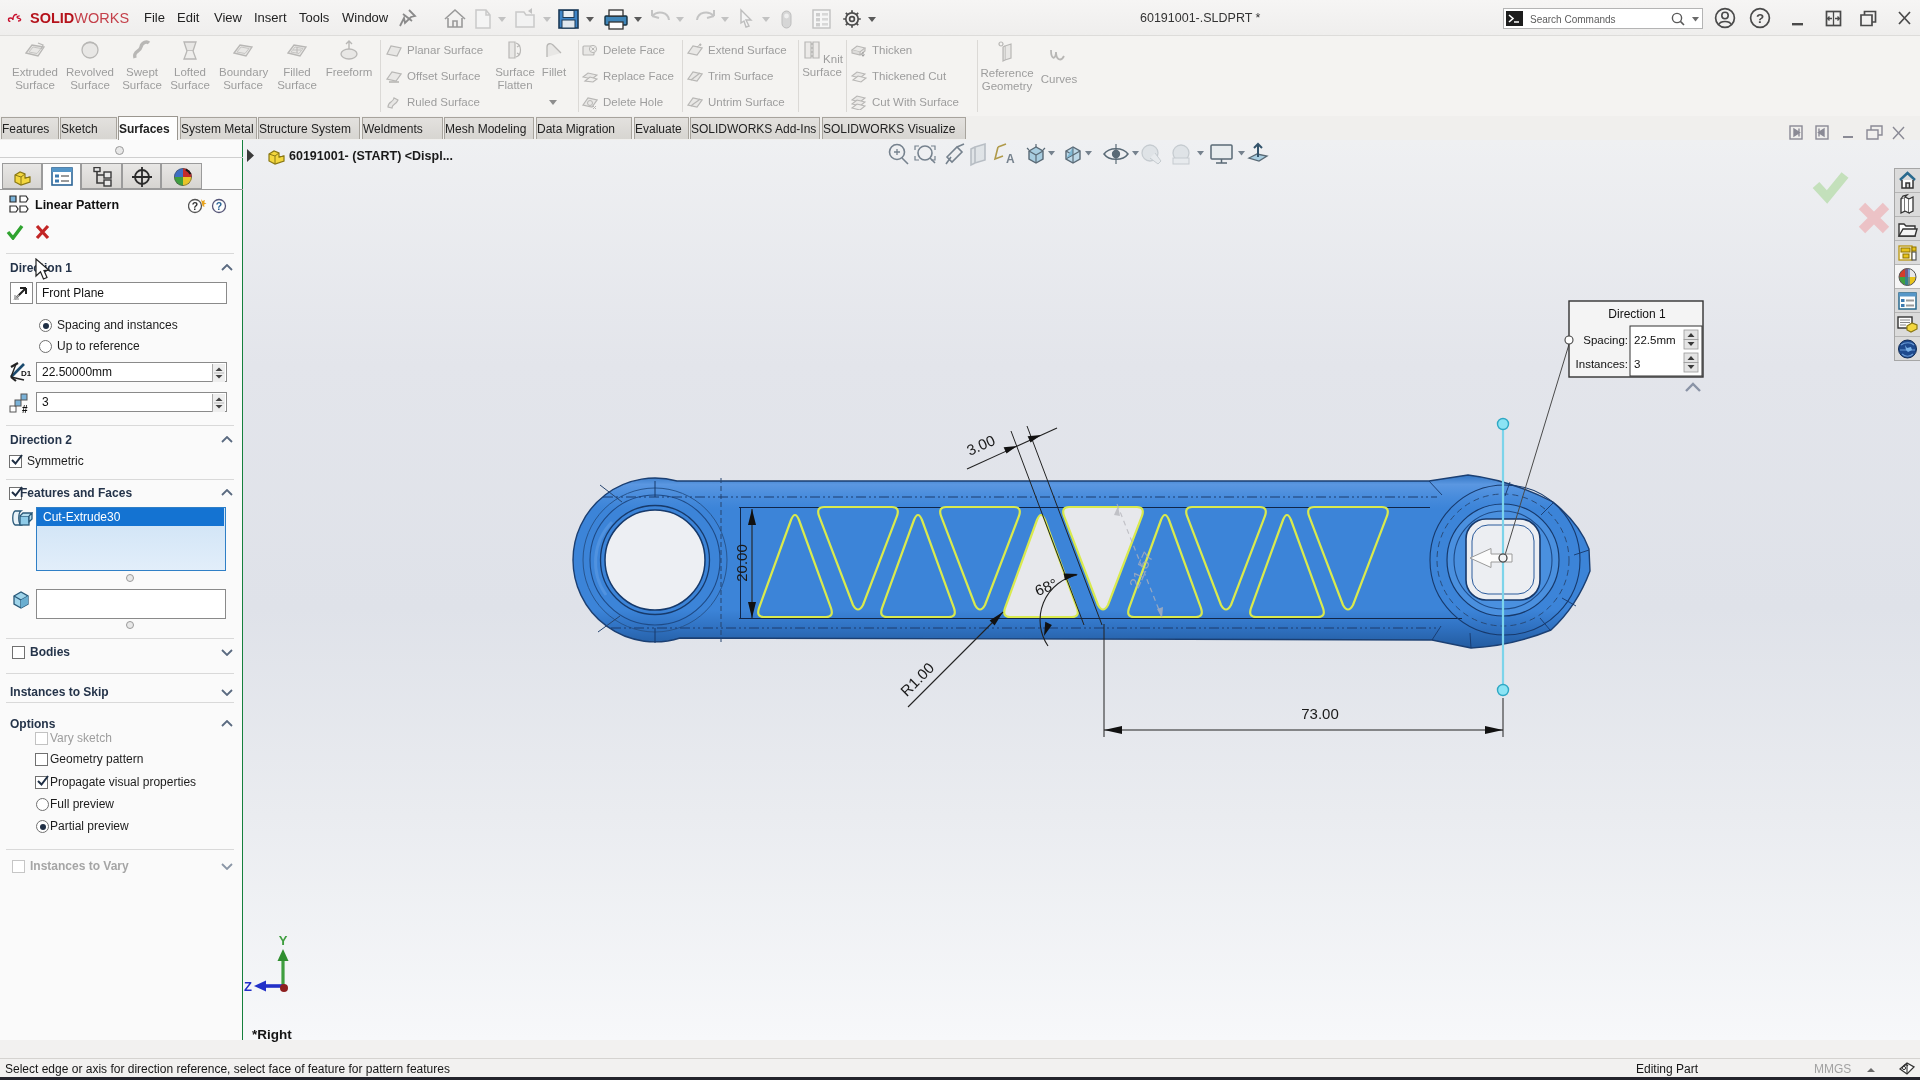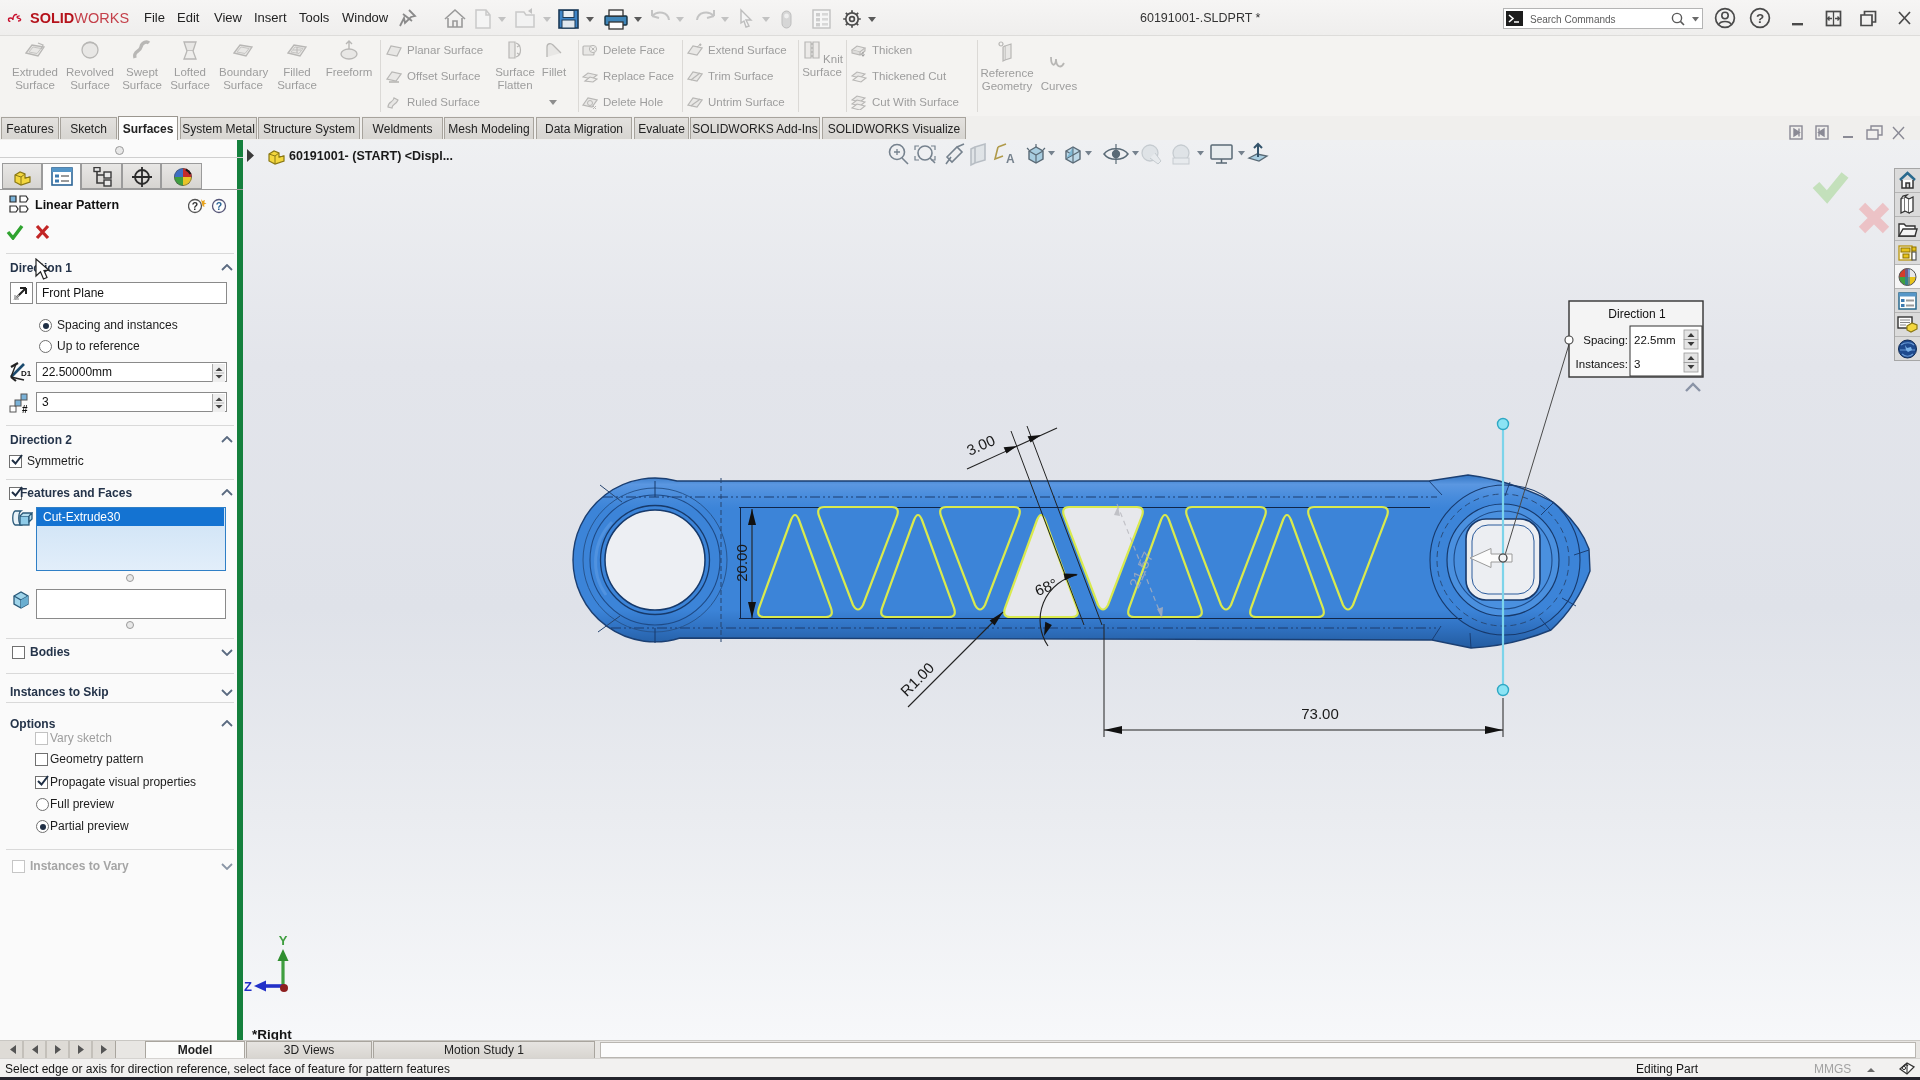--- a/index.html
+++ b/index.html
@@ -12,24 +12,24 @@
 
 #ribbon{position:absolute;left:0;top:36px;width:1920px;height:80px;background:#f4f3f1;}
 .rsep{position:absolute;top:4px;height:72px;width:1px;background:#dbd9d6;}
 .bigbtn{position:absolute;top:2px;width:56px;text-align:center;color:#9d9d9d;font-size:11.5px;line-height:13px;}
 .bigbtn .bicon{margin:1px auto 2px auto;width:22px;height:22px;}
 .rowbtn{position:absolute;height:18px;color:#9d9d9d;font-size:11.5px;line-height:18px;white-space:nowrap;}
 .rowbtn .ricon{position:absolute;left:0;top:1px;width:16px;height:16px;}
 .rowbtn .rlab{position:absolute;left:21px;top:0;}
 
 #tabrow{position:absolute;left:0;top:116px;width:1920px;height:24px;background:#f0efed;}
-.ctab{position:absolute;top:1px;height:22px;background:linear-gradient(#e3e1de,#d7d5d1);border:1px solid #a7a39c;border-bottom:none;font-size:12px;color:#222;text-align:center;line-height:22px;}
+.ctab{position:absolute;top:1px;height:22px;background:linear-gradient(#e3e1de,#d7d5d1);border:1px solid #a7a39c;border-bottom:none;font-size:12px;color:#222;text-align:left;line-height:22px;}
 .ctab.active{background:#fdfdfd;font-weight:bold;top:0px;height:24px;line-height:24px;z-index:3;border-color:#9a968f;}
 
-#pmpanel{position:absolute;left:0;top:140px;width:243px;height:900px;background:#fafafa;border-right:6px solid #15803d;z-index:5;}
+#pmpanel{position:absolute;left:0;top:140px;width:243px;height:900px;background:#fafafa;border-right:1px solid #15803d;z-index:5;}
 #pmsplit{position:absolute;left:244px;top:140px;width:6px;height:900px;background:#e3e3e3;z-index:1;}
 .pmtab{position:absolute;top:23px;height:26px;background:linear-gradient(#e8e7e5,#d6d4d1);border:1px solid #9b9b9b;z-index:1;}
 .pmtab.active{background:#fcfcfc;border-bottom:none;height:27px;z-index:2;}
 .sephr{position:absolute;left:6px;width:228px;height:1px;background:#d9d9d9;}
 .pmhead{position:absolute;left:10px;font-size:12px;font-weight:bold;color:#25344a;}
 .pmlab{position:absolute;font-size:12px;color:#1c1c1c;white-space:nowrap;}
 .pmlab.gray{color:#9d9d9d;}
 .chev{position:absolute;width:12px;height:7px;}
 .inputbox{position:absolute;background:#fff;border:1px solid #8a8a8a;font-size:12px;color:#111;}
 .spin{position:absolute;right:1px;top:1px;width:13px;background:#eee;border-left:1px solid #aaa;}
@@ -287,21 +287,21 @@
           <path d="M1 14 L6 10 L14 12 L9 16 Z" fill="#f0efed" stroke="#b8b7b5" stroke-width="1.1"></path>
         </svg>
         <span class="rlab">Cut With Surface</span>
       </div>
   <div class="rsep" style="left:977px"></div>
   <div class="bigbtn" style="left:979px;top:3px;width:56px"><svg class="bicon" viewBox="0 0 22 22">
           <circle cx="5" cy="4" r="2" fill="none" stroke="#b8b7b5" stroke-width="1.2"></circle>
           <path d="M9 6 L15 4 L15 18 L9 20 Z" fill="#e8e7e5" stroke="#b8b7b5" stroke-width="1.2"></path>
           <path d="M9 6 L7 7 L7 21 L9 20" fill="#dddcda" stroke="#b8b7b5" stroke-width="1.2"></path>
         </svg>Reference<br>Geometry</div>
-  <div class="bigbtn" style="left:1034px;top:16px;width:50px"><svg class="bicon" viewBox="0 0 22 22">
+  <div class="bigbtn" style="left:1034px;top:9px;width:50px"><svg class="bicon" viewBox="0 0 22 22">
           <path d="M3 4 C3 14 8 14 8 6 M8 6 C8 14 13 16 16 10" stroke="#b8b7b5" stroke-width="1.8" fill="none"></path>
         </svg>Curves</div>
   <svg class="abs" style="left:1001px;top:99px" width="10" height="8">
         <path d="M1 2 l8 0 l-4 5 z" fill="#8d8d8d"></path>
       </svg>
   <svg class="abs" style="left:1053px;top:99px" width="10" height="8">
         <path d="M1 2 l8 0 l-4 5 z" fill="#8d8d8d"></path>
       </svg>
   <svg class="abs" style="left:1896px;top:97px" width="18" height="12">
         <path d="M2 9 L8.5 3 L15 9" stroke="#5a5a5a" stroke-width="2" fill="none"></path>
@@ -792,40 +792,20 @@
           <path d="M5 7 h10 M5 9.5 h10 M5 12 h6" stroke="#888" stroke-width="1"></path>
           <path d="M12 13 L17 10 L22 12 L22 16 L16 19 L12 17 Z" fill="#f3d73e" stroke="#8a7814" stroke-width="1.2"></path>
         </svg></div>
   <div class="tpcell" style="border-bottom:none"><svg width="25" height="24" viewBox="0 0 25 24">
           <circle cx="12.5" cy="12" r="9" fill="#1e4a8e" stroke="#0f2a55" stroke-width="1"></circle>
           <path d="M6 8 C10 5 16 5 19 8 M5 13 h15 M7 17 C10 20 15 20 18 17" stroke="#6a9ad4" stroke-width="1.2" fill="none"></path>
           <path d="M10 8 l2 3 l4 -1 l1 3 l-4 2 l-2 -2 z" fill="#7ab2e8"></path>
         </svg></div>
 </div>
 
-<div id="motionrow">
-  <div class="abs" style="left:0;top:0;height:17px;width:116px;background:#dedbd6;border-right:1px solid #a9a59e">
-    <svg width="116" height="17" viewBox="0 0 116 17">
-      <g stroke="#a9a59e" stroke-width="1" fill="none">
-            <path d="M23 0 V17 M46 0 V17 M69 0 V17 M92 0 V17"></path>
-          </g>
-      <g fill="#555">
-            <path d="M8 4 L8 13 M16 4 L10 8.5 L16 13 Z"></path>
-            <path d="M38 4 L32 8.5 L38 13 Z"></path>
-            <path d="M55 4 L61 8.5 L55 13 Z"></path>
-            <path d="M78 4 L84 8.5 L78 13 Z M86 4 L86 13"></path>
-            <path d="M101 4 L107 8.5 L101 13 Z M109 4 L109 13"></path>
-          </g>
-    </svg>
-  </div>
-  <div class="mtab active" style="left:145px;width:100px">Model</div>
-  <div class="mtab" style="left:246px;width:126px">3D Views</div>
-  <div class="mtab" style="left:373px;width:222px">Motion Study 1</div>
-  <div class="abs" style="left:600px;top:1px;width:1316px;height:16px;background:#fcfcfc;border:1px solid #b9b6b1"></div>
-</div>
 
 <div id="statusbar">
   <div class="abs" style="left:5px;top:3px">Select edge or axis for direction reference, select face of feature for pattern features</div>
   <div class="abs" style="left:1636px;top:3px">Editing Part</div>
   <div class="abs" style="left:1814px;top:3px;color:#a2a2a2">MMGS</div>
   <svg class="abs" style="left:1865px;top:7px" width="12" height="8">
         <path d="M2 6 L6 2 L10 6 Z" fill="#6a6a6a"></path>
       </svg>
   <svg class="abs" style="left:1898px;top:1px" width="18" height="17" viewBox="0 0 18 17">
         <path d="M2 9 L9 3 L16 7 L9 14 Z" fill="#fdfdfd" stroke="#333" stroke-width="1.3"></path>

